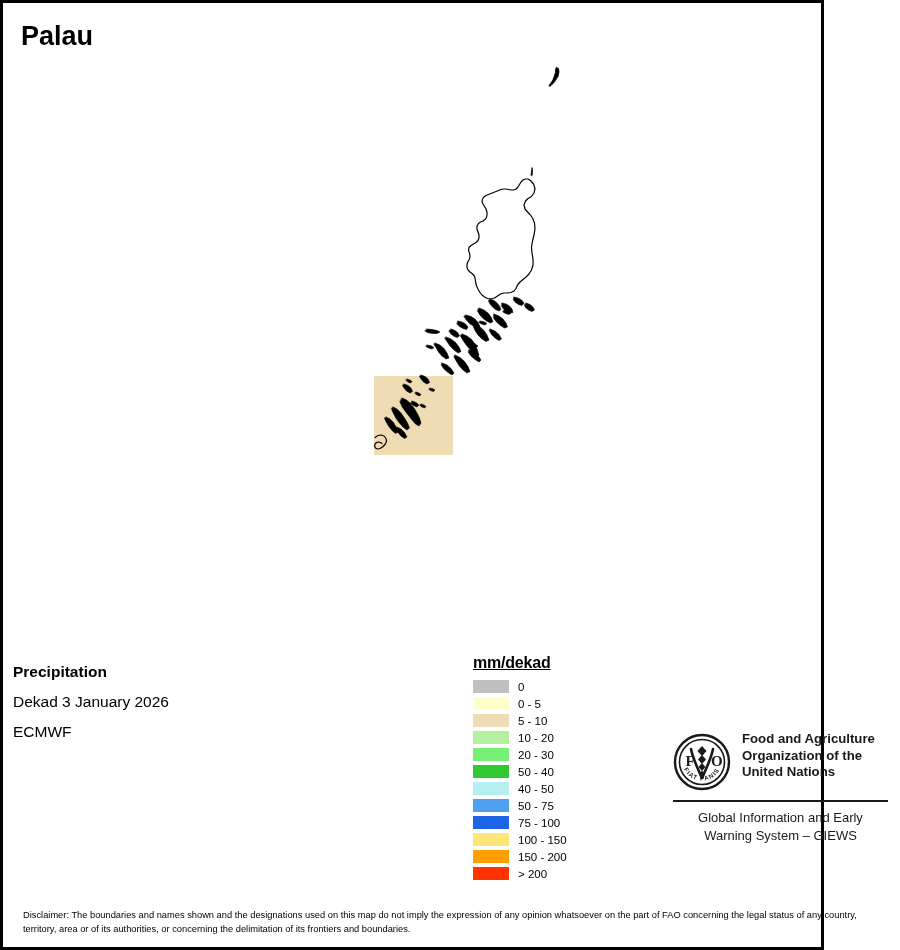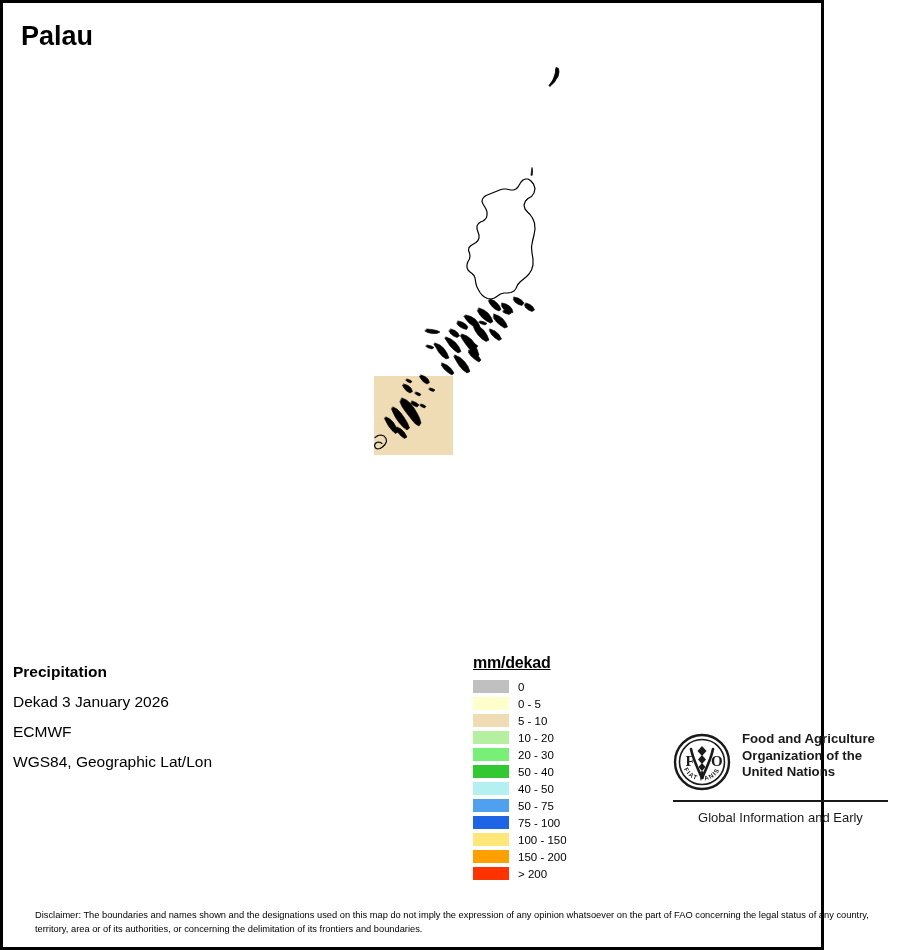--- a/index.html
+++ b/index.html
@@ -122,21 +122,21 @@
     margin-top: 7px;
     font-size: 13px;
     line-height: 17.5px;
     color: #1a1a1a;
     text-align: center;
   }
 
   
   #disclaimer {
     position: absolute;
-    left: 32px;
+    left: 20px;
     top: 905px;
     width: 860px;
     font-size: 9.3px;
     line-height: 14px;
     color: #000000;
   }
 </style>
 </head>
 <body>
 
@@ -223,21 +223,20 @@
                  L372 441 L373.5 439.5 L375.5 439 L377.5 439.5 L379 440.5" fill="none" stroke="#000000" stroke-width="1.2"></path>
 
       </g>
     </svg>
   </div>
 
   <div id="info-block">
     <div class="info-line strong">Precipitation</div>
     <div class="info-line">Dekad 3 January 2026</div>
     <div class="info-line">ECMWF</div>
-    <div class="info-line">WGS84, Geographic Lat/Lon</div>
   </div>
 
   <div id="legend">
     <div id="legend-title">mm/dekad</div>
 
     <div class="legend-row">
       <span class="legend-swatch" style="background-color: rgb(192, 192, 192);"></span>
       <span class="legend-label">0</span>
     </div>
     <div class="legend-row">
@@ -312,18 +311,19 @@
       </div>
       <div id="fao-name">
         <div>Food and Agriculture</div>
         <div>Organization of the</div>
         <div>United Nations</div>
       </div>
     </div>
     <div id="fao-rule"></div>
     <div id="fao-sub">
       <div>Global Information and Early</div>
+      <div>Warning System – GIEWS</div>
     </div>
   </div>
 
   <div id="disclaimer">Disclaimer: The boundaries and names shown and the designations used on this map do not imply the expression of any opinion whatsoever on the part of FAO concerning the legal status of any country, territory, area or of its authorities, or concerning the delimitation of its frontiers and boundaries.</div>
 
 </div>
 
 </body></html>

